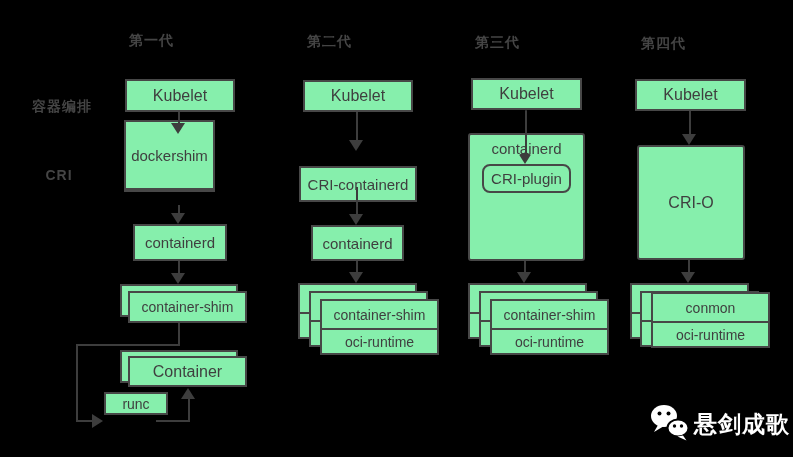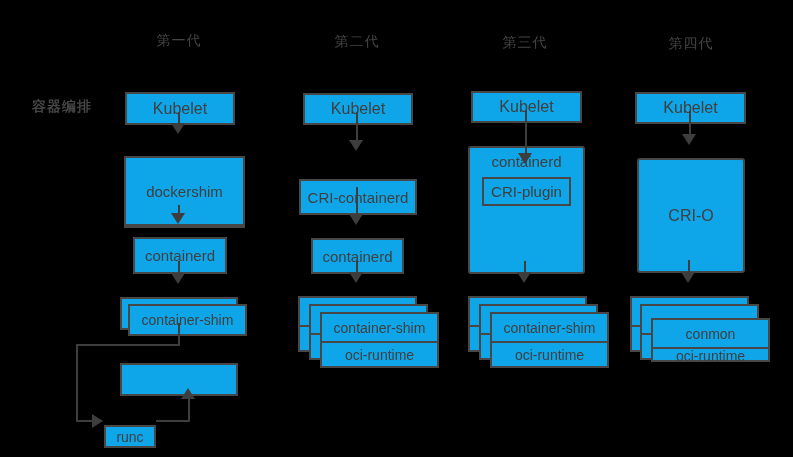--- a/index.html
+++ b/index.html
@@ -2,31 +2,31 @@
 <html><head>
 <meta charset="utf-8">
 <style>
   * { margin:0; padding:0; box-sizing:border-box; }
   html,body { background:#000; }
   #canvas {
     position:relative; width:793px; height:457px; background:#000000;
     font-family:"Liberation Sans","DejaVu Sans",sans-serif; overflow:hidden;
   }
   .hdr {
-    position:absolute; width:100px; text-align:center;
-    color:#454545; font-size:14px; font-weight:400; letter-spacing:1px;
+    position:absolute; width:100px; text-align:left;
+    color:#454545; font-size:14px; font-weight:700; letter-spacing:1px;
   }
   .rowlbl {
     position:absolute; width:92px; text-align:center;
     color:#454545; font-size:14px; font-weight:600; letter-spacing:1px;
   }
   .box {
-    position:absolute; background:#0ea5e9; border:2px solid #474747;
+    position:absolute; background:#86efac; border:2px solid #474747;
     color:#3f3f3f; display:flex; align-items:center; justify-content:center;
-    font-size:15px; line-height:1;margin-top:13px;
+    font-size:15px; line-height:1;
   }
   .split { flex-direction:column; align-items:stretch; justify-content:stretch; padding:0; }
   .split .cell {
     display:flex; align-items:center; justify-content:center; flex:1;
     color:#3f3f3f;
   }
   .split .cell.top { border-bottom:2px solid #474747; }
   .stack56 .cell.top { flex:0 0 29px; }
   .stack56 .cell.bot { flex:1; }
   .f16 { font-size:16px; }
@@ -37,50 +37,52 @@
   .arr-down { position:absolute; width:0; height:0;
     border-left:7px solid transparent; border-right:7px solid transparent;
     border-top:11px solid #3d3d3d; }
   .arr-up { position:absolute; width:0; height:0;
     border-left:7px solid transparent; border-right:7px solid transparent;
     border-bottom:11px solid #3d3d3d; }
   .arr-right { position:absolute; width:0; height:0;
     border-top:7px solid transparent; border-bottom:7px solid transparent;
     border-left:11px solid #3d3d3d; }
   .toplbl { align-items:flex-start; padding-top:6px; }
-  .z2 { z-index:2; }
+  .z2 { z-index:2;border-radius:8px; }
   #watermark { position:absolute; left:650px; top:403px; display:flex; align-items:center; }
   #wm-text { color:#ffffff; font-size:23px; font-weight:bold; margin-left:4px; letter-spacing:1px; }
 </style>
 </head>
 <body>
 
 <div id="canvas">
 
   <div class="hdr" style="left:129px;top:32px">第一代</div>
   <div class="hdr" style="left:307px;top:33px">第二代</div>
   <div class="hdr" style="left:641px;top:35px">第四代</div>
   <div class="hdr" style="left:475px;top:34px">第三代</div>
 
   <div class="rowlbl" style="left:16px;top:98px">容器编排</div>
+  <div class="rowlbl" style="left:13px;top:167px">CRI</div>
 
   <div class="box f16" style="left:125px;top:79px;width:110px;height:33px">Kubelet</div>
 
-  <div class="box split" style="left:124px;top:143px;width:121px;height:72px">
+  <div class="box split" style="left:124px;top:120px;width:91px;height:72px">
     <div class="cell top">dockershim</div>
   </div>
 
   <div class="box" style="left:133px;top:224px;width:94px;height:37px">containerd</div>
 
   <div class="box" style="left:120px;top:284px;width:118px;height:33px"></div>
   <div class="box f14" style="left:128px;top:291px;width:119px;height:32px">container-shim</div>
 
   <div class="box" style="left:120px;top:350px;width:118px;height:33px"></div>
+  <div class="box f16" style="left:128px;top:356px;width:119px;height:31px">Container</div>
 
-  <div class="box f14" style="left:104px;top:412px;width:52px;height:23px">runc</div>
+  <div class="box f14" style="left:104px;top:392px;width:64px;height:23px">runc</div>
 
   <div class="vline" style="left:178px;top:112px;height:12px"></div>
   <div class="arr-down" style="left:171px;top:123px"></div>
   <div class="vline" style="left:178px;top:205px;height:9px"></div>
   <div class="arr-down" style="left:171px;top:213px"></div>
   <div class="vline" style="left:178px;top:261px;height:13px"></div>
   <div class="arr-down" style="left:171px;top:273px"></div>
 
   <div class="vline" style="left:178px;top:323px;height:23px"></div>
   <div class="hline" style="left:76px;top:344px;width:104px"></div>
@@ -143,24 +145,39 @@
   <div class="box bigbox f16" style="left:637px;top:145px;width:108px;height:115px">CRI-O</div>
 
   <div class="box split stack56" style="left:630px;top:283px;width:119px;height:56px">
     <div class="cell top"></div>
       <div class="cell bot"></div>
   </div>
   <div class="box split stack56" style="left:640px;top:291px;width:119px;height:56px">
     <div class="cell top"></div>
       <div class="cell bot"></div>
   </div>
-  <div class="box split stack56 f14" style="left:651px;top:305px;width:119px;height:44px">
+  <div class="box split stack56 f14" style="left:651px;top:292px;width:119px;height:56px">
     <div class="cell top">conmon</div>
     <div class="cell bot">oci-runtime</div>
   </div>
 
   <div class="vline" style="left:689px;top:111px;height:24px"></div>
   <div class="arr-down" style="left:682px;top:134px"></div>
   <div class="vline" style="left:688px;top:260px;height:13px"></div>
   <div class="arr-down" style="left:681px;top:272px"></div>
 
+  <div id="watermark">
+    <span>
+      <svg width="40" height="38" viewBox="0 0 40 38">
+        <ellipse cx="14" cy="13" rx="13" ry="11" fill="#ffffff"></ellipse>
+        <polygon points="8,22 4,29 14,23" fill="#ffffff"></polygon>
+        <circle cx="9.5" cy="10.5" r="2" fill="#000000"></circle>
+        <circle cx="18.5" cy="10.5" r="2" fill="#000000"></circle>
+        <ellipse cx="28" cy="25" rx="10.5" ry="8.5" fill="#ffffff" stroke="#000000" stroke-width="2"></ellipse>
+        <polygon points="33,32.5 36.5,37.5 27.5,33.5" fill="#ffffff"></polygon>
+        <circle cx="24.5" cy="23" r="1.7" fill="#000000"></circle>
+        <circle cx="31.5" cy="23" r="1.7" fill="#000000"></circle>
+      </svg>
+    </span>
+    <span id="wm-text">悬剑成歌</span>
+  </div>
 
 </div>
 
 </body></html>

